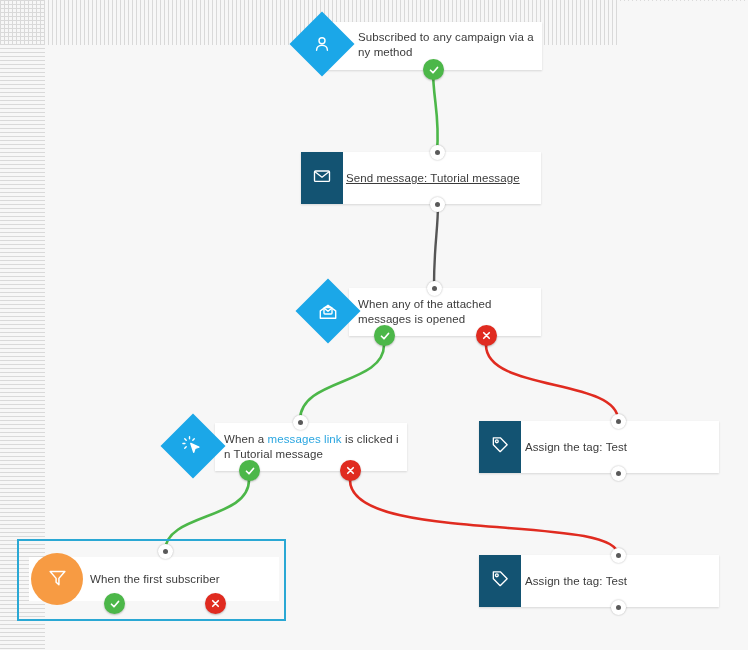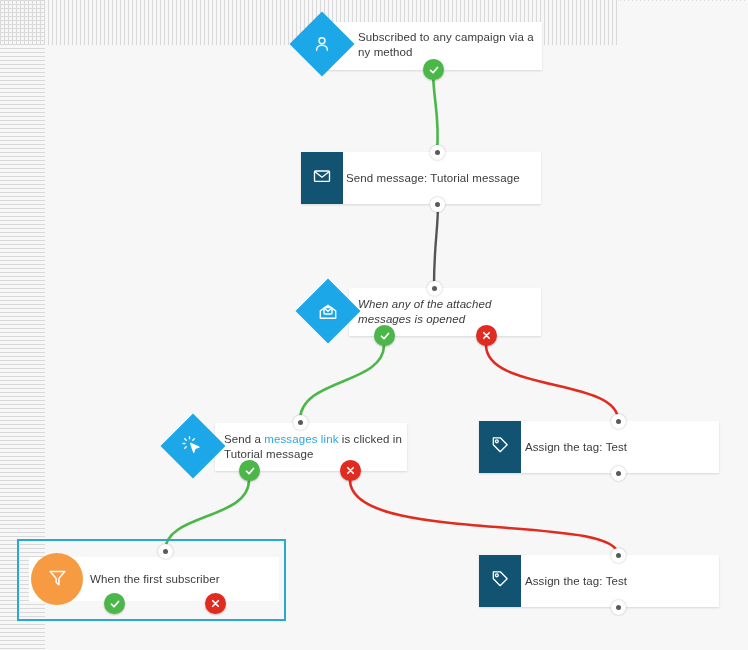--- a/index.html
+++ b/index.html
@@ -210,37 +210,37 @@
   <div class="node">
     <div class="card" style="left:301px; top:152px; width:240px; height:52px;"></div>
     <div class="square" style="left:301px; top:152px;">
       <span>
         <svg width="20" height="20" viewBox="0 0 24 24" fill="none" stroke="#ffffff" stroke-width="1.6" stroke-linecap="round" stroke-linejoin="round">
           <rect x="3" y="6" width="18" height="12.5" rx="1.2"></rect>
           <path d="M3.6 7 L12 13.4 L20.4 7"></path>
         </svg>
       </span>
     </div>
-    <div class="card-text" style="left:346px; top:171px; width:190px; word-break:normal;">Send message: Tutorial message</div>
+    <div class="card-text" style="left:346px; top:171px; width:190px; word-break:normal;text-decoration:underline;">Send message: Tutorial message</div>
     <div class="port" style="left:430px; top:145px;"></div>
     <div class="port" style="left:430px; top:197px;"></div>
   </div>
 
   <div class="node">
     <div class="card" style="left:349px; top:288px; width:192px; height:48px;"></div>
     <div class="diamond" style="left:305px; top:288px;">
       <span class="glyph">
         <svg width="21" height="21" viewBox="0 0 24 24" fill="none" stroke="#ffffff" stroke-width="1.6" stroke-linecap="round" stroke-linejoin="round">
           <path d="M3.2 11 L12 4.6 L20.8 11 L20.8 19.4 L3.2 19.4 Z"></path>
           <rect x="7.4" y="7.2" width="9.2" height="7.4" rx="1" fill="#1ba7e8"></rect>
           <path d="M7.9 8.2 L12 11.4 L16.1 8.2"></path>
         </svg>
       </span>
     </div>
-    <div class="card-text" style="left:358px; top:297px; width:180px; word-break:normal;font-style:italic;">When any of the attached messages is opened</div>
+    <div class="card-text" style="left:358px; top:297px; width:180px; word-break:normal;">When any of the attached messages is opened</div>
     <div class="port" style="left:427px; top:281px;"></div>
     <div class="badge yes" style="left:374px; top:325px;">
       <svg width="12" height="12" viewBox="0 0 24 24" fill="none" stroke="#ffffff" stroke-width="3.4" stroke-linecap="round" stroke-linejoin="round">
         <path d="M5 12.5 L10 17.5 L19 7"></path>
       </svg>
     </div>
     <div class="badge no" style="left:476px; top:325px;">
       <svg width="11" height="11" viewBox="0 0 24 24" fill="none" stroke="#ffffff" stroke-width="3.6" stroke-linecap="round">
         <path d="M6 6 L18 18 M18 6 L6 18"></path>
       </svg>
@@ -252,21 +252,21 @@
     <div class="diamond" style="left:170px; top:423px;">
       <span class="glyph">
         <svg width="22" height="22" viewBox="0 0 24 24" fill="none" stroke="#ffffff" stroke-width="1.5" stroke-linecap="round" stroke-linejoin="round">
           <path d="M9.6 9.2 L18.4 13.2 L14.2 14.6 L12.8 18.8 Z" fill="#ffffff"></path>
           <path d="M8.2 4.2 L8.2 1.9 M4.6 5.7 L3.0 4.1 M3.2 9.3 L1.0 9.3 M4.6 12.9 L3.0 14.5"></path>
           <path d="M11.8 5.7 L13.4 4.1"></path>
         </svg>
       </span>
     </div>
     <div class="card-text" style="left:224px; top:432px; width:180px;">
-      <span>Send a </span><span class="lnk">messages link</span><span> is clicked in Tutorial message</span>
+      <span>When a </span><span class="lnk">messages link</span><span> is clicked in Tutorial message</span>
     </div>
     <div class="port" style="left:293px; top:415px;"></div>
     <div class="badge yes" style="left:239px; top:460px;">
       <svg width="12" height="12" viewBox="0 0 24 24" fill="none" stroke="#ffffff" stroke-width="3.4" stroke-linecap="round" stroke-linejoin="round">
         <path d="M5 12.5 L10 17.5 L19 7"></path>
       </svg>
     </div>
     <div class="badge no" style="left:340px; top:460px;">
       <svg width="11" height="11" viewBox="0 0 24 24" fill="none" stroke="#ffffff" stroke-width="3.6" stroke-linecap="round">
         <path d="M6 6 L18 18 M18 6 L6 18"></path>

